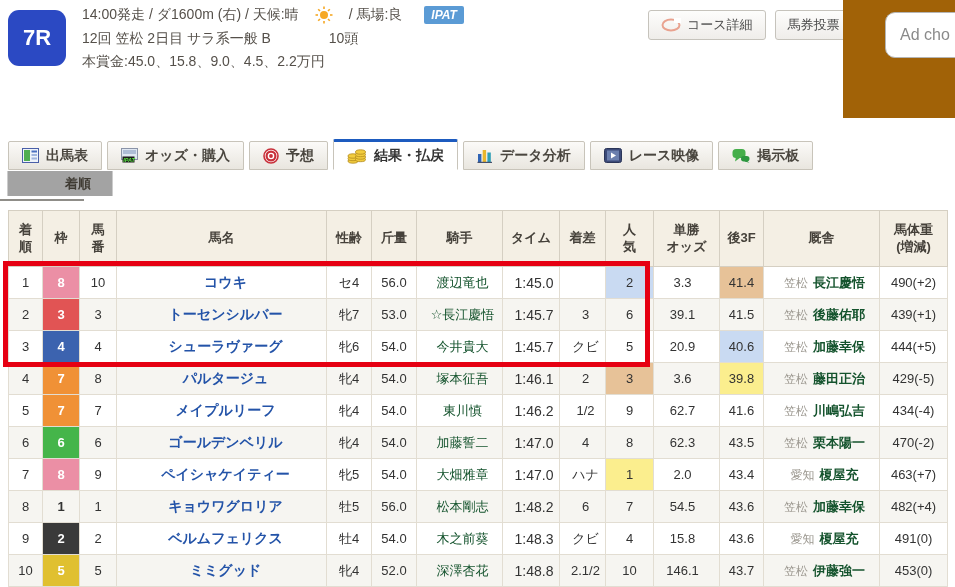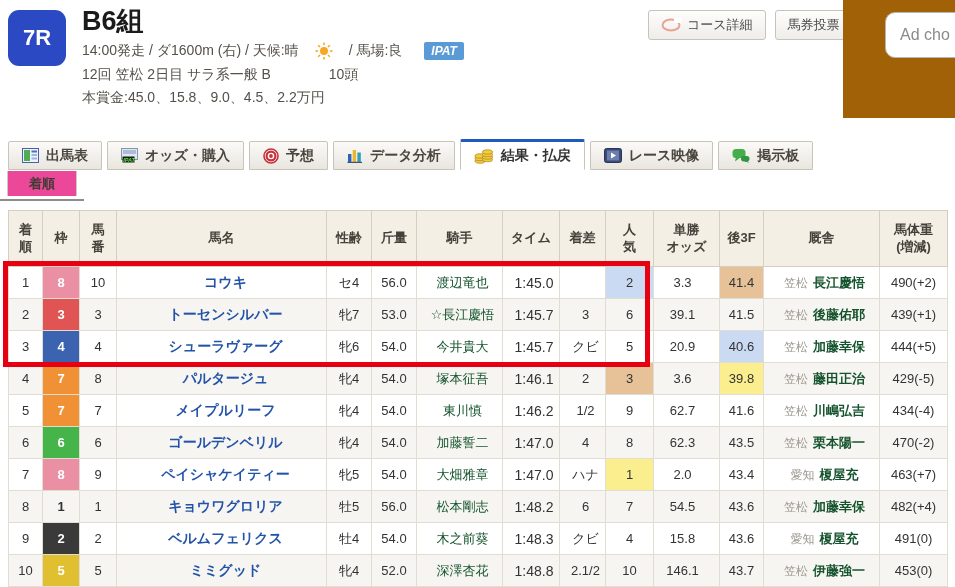--- a/index.html
+++ b/index.html
@@ -33,22 +33,22 @@
   .tab { display:flex; align-items:center; gap:7px; height:27px; padding:0 13px; cursor:pointer;
          background:linear-gradient(#fbfaf8,#e9e6df); border:1px solid #c8c4ba;
          border-radius:2px 2px 0 0; font-size:14px; font-weight:bold; color:#4a463f; }
   .tab.active { height:27px; background:#fff; border-top:3px solid #1d5bbf; border-bottom:1px solid #fff;
                 color:#333; }
   .ticon { display:flex; align-items:center; }
 
   
   .subtab-wrap { position:absolute; left:0; top:171px; }
   .subtab { margin-left:7px; width:68px; height:25px; border-left:1px solid #ccc; border-right:1px solid #ccc;
-            background:#ec4899; display:flex; align-items:center; justify-content:center; cursor:pointer;
-            font-weight:bold; font-size:13px; color:#3f3b33; }
+            background:#a3a3a3; display:flex; align-items:center; justify-content:center; cursor:pointer;
+            font-weight:bold; font-size:13px; color:#3f3b33;padding-left:36px; }
   .subtab-underline { margin-top:3px; width:84px; height:0; border-bottom:2px solid #8f8d88; }
 
   
   .table-wrap { position:absolute; left:8px; top:210px; }
   table.results { border-collapse:collapse; table-layout:fixed; width:939px; font-size:13px; }
   table.results th { height:55px; background:#f4efe4; border:1px solid #d5cfc2; font-size:13px;
                      color:#45413a; font-weight:bold; text-align:center; white-space:pre-line; line-height:1.3; }
   table.results td { height:31px; border:1px solid #e2ddd2; text-align:center; color:#333; overflow:hidden; }
   tr.even { background:#f6f5f1; }
   td.c-name { text-align:left; padding-left:8px; }
@@ -66,21 +66,20 @@
   .highlight-box { position:absolute; left:3px; top:261px; width:637px; height:96px;
                    border:5px solid #e60012; pointer-events:none; z-index:5; }
 </style>
 </head>
 <body>
 
 <div class="page">
 
   <div class="race-no">7R</div>
   <div class="header-main">
-    <div class="page-title">B6組</div>
     <div class="cond-line">
       <span>14:00発走 / ダ1600m (右) / 天候:晴</span>
       <span class="ticon">
         <svg width="18" height="18" viewBox="0 0 18 18">
             <circle cx="9" cy="9" r="4" fill="#f6a823"></circle>
             <g stroke="#f6a823" stroke-width="1.6">
               <line x1="9" y1="0.5" x2="9" y2="3"></line>
               <line x1="9" y1="15" x2="9" y2="17.5"></line>
               <line x1="0.5" y1="9" x2="3" y2="9"></line>
               <line x1="15" y1="9" x2="17.5" y2="9"></line>
@@ -145,46 +144,46 @@
     <div class="tab">
       <span class="ticon">
         <svg width="16" height="16" viewBox="0 0 16 16">
             <circle cx="8" cy="8" r="7" fill="#fff" stroke="#c8303a" stroke-width="1.6"></circle>
             <circle cx="8" cy="8" r="4.4" fill="#fff" stroke="#c8303a" stroke-width="2.2"></circle>
             <circle cx="8" cy="8" r="1.9" fill="#c8303a"></circle>
           </svg>
       </span>
       <span>予想</span>
     </div>
-    <div class="tab">
-      <span class="ticon">
-        <svg width="16" height="15" viewBox="0 0 16 15">
-            <rect x="1" y="6" width="3.4" height="8" fill="#2f63b5"></rect>
-            <rect x="5.7" y="2" width="3.4" height="12" fill="#e9b62c"></rect>
-            <rect x="10.4" y="4.5" width="3.4" height="9.5" fill="#2f9fb5"></rect>
-            <rect x="0.5" y="13.8" width="14.5" height="1.2" fill="#44506b"></rect>
-          </svg>
-      </span>
-      <span>データ分析</span>
-    </div>
     <div class="tab active">
       <span class="ticon">
         <svg width="20" height="16" viewBox="0 0 20 16">
             <g stroke="#b28a1e" fill="#f2cc3e" stroke-width="0.8">
               <ellipse cx="6" cy="13" rx="5" ry="2.2"></ellipse>
               <ellipse cx="6" cy="10.5" rx="5" ry="2.2"></ellipse>
               <ellipse cx="6" cy="8" rx="5" ry="2.2"></ellipse>
               <ellipse cx="13.5" cy="11.5" rx="5" ry="2.2"></ellipse>
               <ellipse cx="13.5" cy="9" rx="5" ry="2.2"></ellipse>
               <ellipse cx="13.5" cy="6.5" rx="5" ry="2.2"></ellipse>
               <ellipse cx="13.5" cy="4" rx="5" ry="2.2"></ellipse>
             </g>
           </svg>
       </span>
       <span>結果・払戻</span>
+    </div>
+    <div class="tab">
+      <span class="ticon">
+        <svg width="16" height="15" viewBox="0 0 16 15">
+            <rect x="1" y="6" width="3.4" height="8" fill="#2f63b5"></rect>
+            <rect x="5.7" y="2" width="3.4" height="12" fill="#e9b62c"></rect>
+            <rect x="10.4" y="4.5" width="3.4" height="9.5" fill="#2f9fb5"></rect>
+            <rect x="0.5" y="13.8" width="14.5" height="1.2" fill="#44506b"></rect>
+          </svg>
+      </span>
+      <span>データ分析</span>
     </div>
     <div class="tab">
       <span class="ticon">
         <svg width="18" height="15" viewBox="0 0 18 15">
             <rect x="0.5" y="0.5" width="17" height="14" rx="2" fill="#3c4a78" stroke="#2a3558"></rect>
             <rect x="3" y="2.5" width="12" height="10" fill="#6b7fae"></rect>
             <path d="M7 4.5 L12 7.5 L7 10.5 Z" fill="#fff"></path>
           </svg>
       </span>
       <span>レース映像</span>

